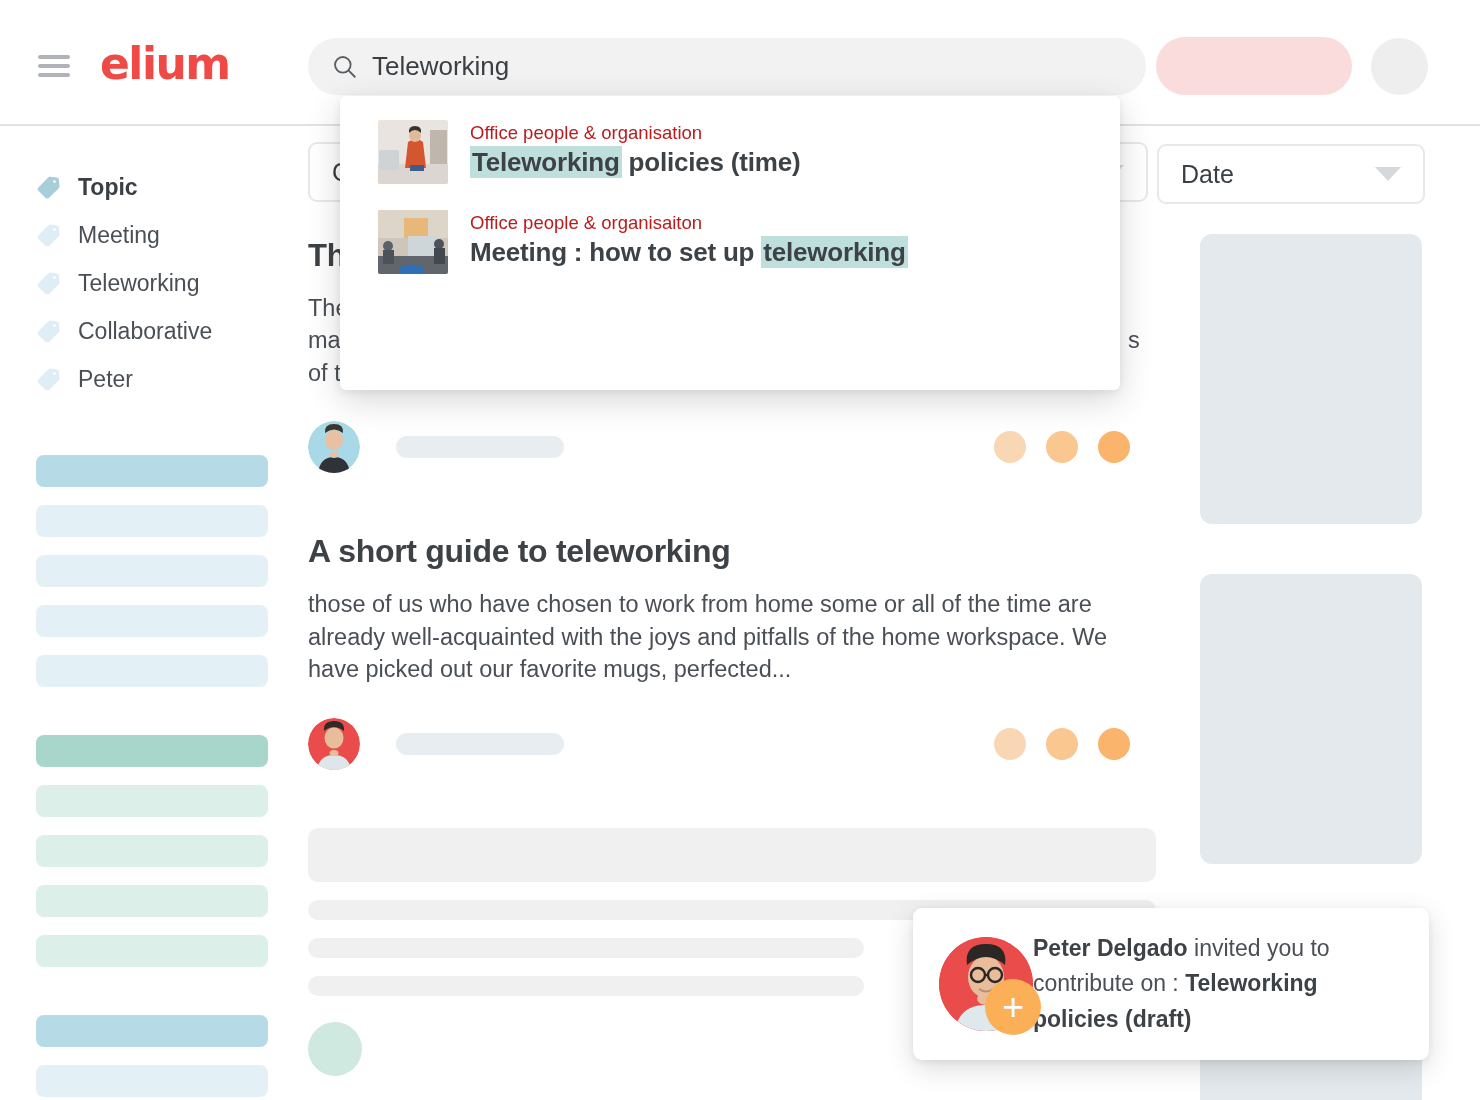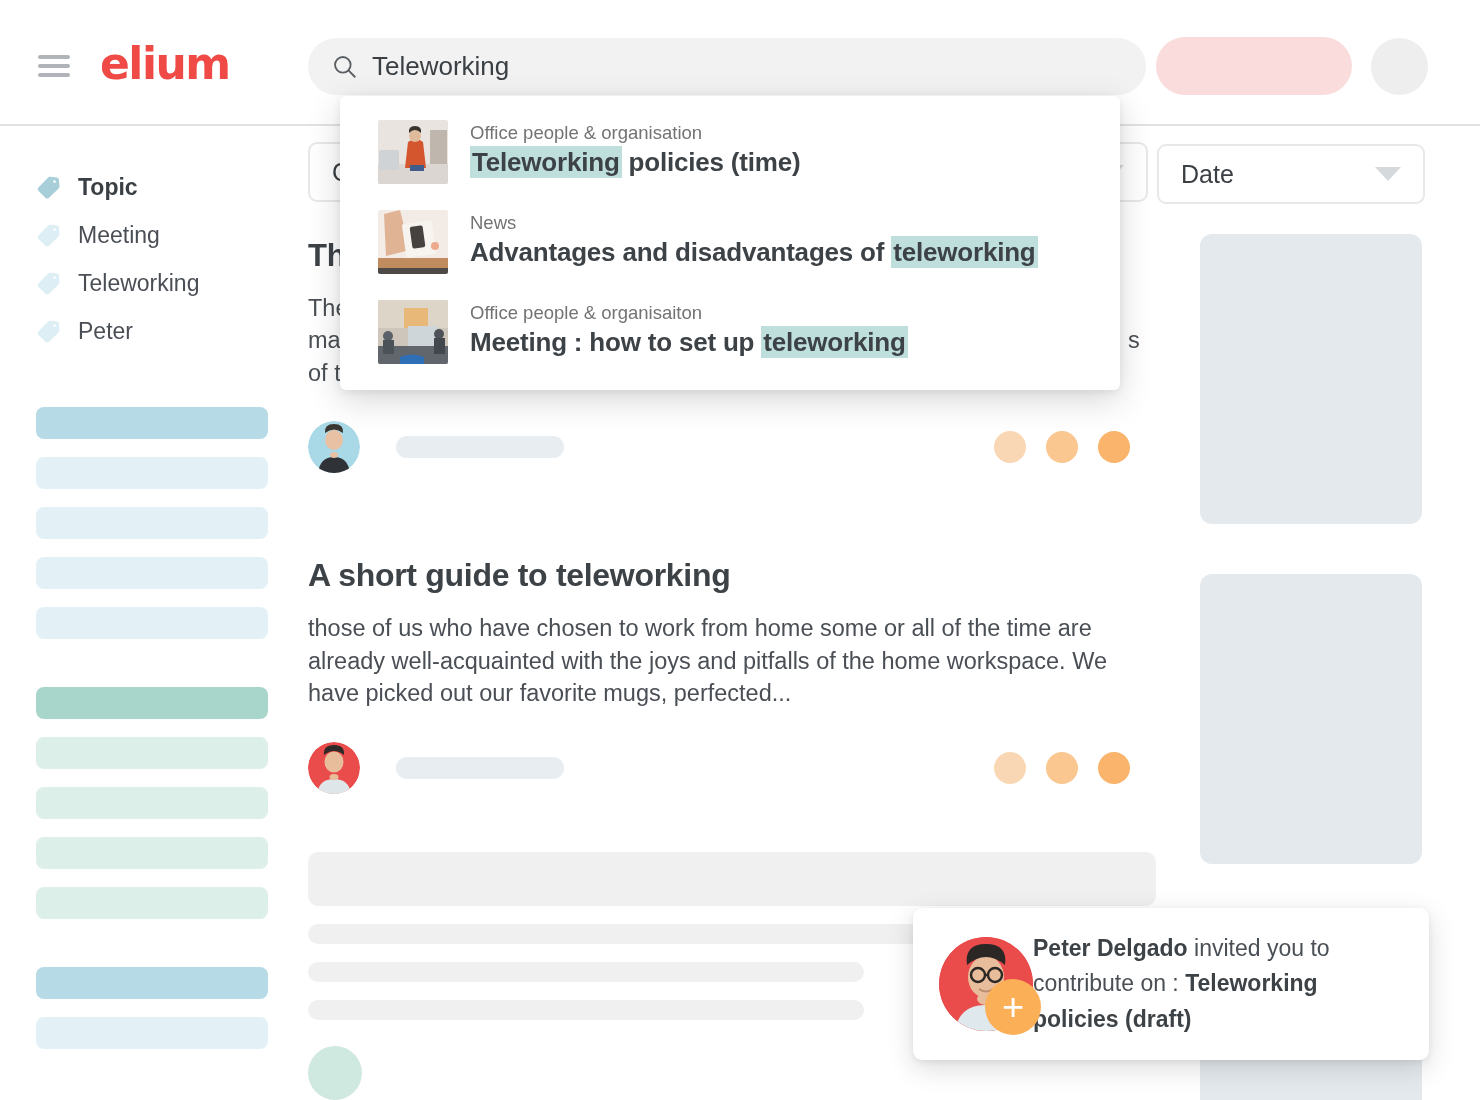--- a/index.html
+++ b/index.html
@@ -125,21 +125,21 @@
     width: 780px; height: 294px;
     background: #fff;
     border-radius: 6px;
     box-shadow: 0 10px 34px rgba(0,0,0,0.16), 0 2px 8px rgba(0,0,0,0.07);
     z-index: 60;
     padding-top: 24px;
   }
   .dd-item { display: flex; align-items: flex-start; padding: 0 0 0 38px; margin-bottom: 26px; cursor: pointer; }
   .dd-thumb { width: 70px; height: 64px; flex: none; overflow: hidden; border-radius: 2px; }
   .dd-text { margin-left: 22px; padding-top: 2px; }
-  .dd-cat { font-size: 18.5px; color: #737373; margin-bottom: 3px; }
+  .dd-cat { font-size: 18.5px; color: #b91c1c; margin-bottom: 3px; }
   .dd-title { font-size: 26px; font-weight: bold; color: #3d4247; letter-spacing: -0.2px; }
   .hl { background: #bfdfdd; padding: 1px 2px; }
 
   
   .toast {
     position: absolute; left: 913px; top: 908px;
     width: 516px; height: 152px;
     background: #fff; border-radius: 9px;
     box-shadow: 0 8px 28px rgba(0,0,0,0.14), 0 2px 6px rgba(0,0,0,0.07);
     z-index: 70;
@@ -201,20 +201,27 @@
           <circle cx="17.1" cy="6.9" r="1.2" fill="#ffffff"></circle>
         </svg>
         <span class="tag-label">Meeting</span>
       </div>
       <div class="tag-item">
         <svg class="tag-icon" viewBox="0 0 24 24">
           <path d="M2.2 12.5 L11 3.4 c0.6 -0.6 1.4 -0.9 2.2 -0.8 l6.1 0.6 c1 0.1 1.7 0.9 1.8 1.8 l0.6 6.1 c0.1 0.8 -0.2 1.6 -0.8 2.2 l-9.1 8.8 c-0.8 0.8 -2.1 0.8 -2.9 0 L2.2 15.4 c-0.8 -0.8 -0.8 -2.1 0 -2.9 z" fill="#ddeef4"></path>
           <circle cx="17.1" cy="6.9" r="1.2" fill="#ffffff"></circle>
         </svg>
         <span class="tag-label">Teleworking</span>
+      </div>
+      <div class="tag-item">
+        <svg class="tag-icon" viewBox="0 0 24 24">
+          <path d="M2.2 12.5 L11 3.4 c0.6 -0.6 1.4 -0.9 2.2 -0.8 l6.1 0.6 c1 0.1 1.7 0.9 1.8 1.8 l0.6 6.1 c0.1 0.8 -0.2 1.6 -0.8 2.2 l-9.1 8.8 c-0.8 0.8 -2.1 0.8 -2.9 0 L2.2 15.4 c-0.8 -0.8 -0.8 -2.1 0 -2.9 z" fill="#ddeef4"></path>
+          <circle cx="17.1" cy="6.9" r="1.2" fill="#ffffff"></circle>
+        </svg>
+        <span class="tag-label">Collaborative</span>
       </div>
       <div class="tag-item">
         <svg class="tag-icon" viewBox="0 0 24 24">
           <path d="M2.2 12.5 L11 3.4 c0.6 -0.6 1.4 -0.9 2.2 -0.8 l6.1 0.6 c1 0.1 1.7 0.9 1.8 1.8 l0.6 6.1 c0.1 0.8 -0.2 1.6 -0.8 2.2 l-9.1 8.8 c-0.8 0.8 -2.1 0.8 -2.9 0 L2.2 15.4 c-0.8 -0.8 -0.8 -2.1 0 -2.9 z" fill="#ddeef4"></path>
           <circle cx="17.1" cy="6.9" r="1.2" fill="#ffffff"></circle>
         </svg>
         <span class="tag-label">Peter</span>
       </div>
     </div>
 
@@ -271,21 +278,21 @@
         </div>
         <div class="foot-pill"></div>
         <div class="reactions">
           <div class="react-dot" style="background:#fad7b4"></div>
           <div class="react-dot" style="background:#fac791"></div>
           <div class="react-dot" style="background:#fab46b"></div>
         </div>
       </div>
     </div>
 
-    <div class="card" style="margin-top:84px">
+    <div class="card" style="margin-top:60px">
       <div class="card-title" style="font-size:32px">A short guide to teleworking</div>
       <div class="card-body" style="width:800px">those of us who have chosen to work from home some or all of the time are already well-acquainted with the joys and pitfalls of the home workspace. We have picked out our favorite mugs, perfected...</div>
       <div class="card-foot">
         <div class="foot-avatar">
           <svg viewBox="0 0 52 52">
             <circle cx="26" cy="26" r="26" fill="#ea4b4b"></circle>
             <ellipse cx="26" cy="20" rx="9.5" ry="10.5" fill="#e8bd9c"></ellipse>
             <path d="M16 13 q10 -8 20 0 q1 -10 -10 -10 q-11 0 -10 10z" fill="#2e2a27"></path>
             <path d="M9 52 q2 -15 17 -15 q15 0 17 15z" fill="#dfe6ea"></path>
             <ellipse cx="26" cy="35" rx="4.5" ry="3" fill="#e8bd9c"></ellipse>
@@ -335,37 +342,20 @@
           <rect x="32" y="45" width="14" height="6" fill="#3f5d8a"></rect>
           <rect x="52" y="10" width="17" height="34" fill="#bfb6ae"></rect>
         </svg>
       </div>
       <div class="dd-text">
         <div class="dd-cat">Office people &amp; organisation</div>
         <div class="dd-title"><span class="hl">Teleworking</span><span> policies (time)</span></div>
       </div>
     </div>
 
-    <div class="dd-item">
-      <div class="dd-thumb">
-        <svg viewBox="0 0 70 64">
-          <rect width="70" height="64" fill="#f3ece6"></rect>
-          <rect y="48" width="70" height="10" fill="#c08b5e"></rect>
-          <rect y="58" width="70" height="6" fill="#4d4a47"></rect>
-          <path d="M6 4 L22 0 L32 40 L8 46z" fill="#e0b394"></path>
-          <rect x="26" y="12" width="30" height="34" rx="2" fill="#f7f3ef" transform="rotate(-8 41 29)"></rect>
-          <rect x="33" y="16" width="13" height="22" rx="2" fill="#46423f" transform="rotate(-8 39 27)"></rect>
-          <circle cx="57" cy="36" r="4" fill="#eda98b"></circle>
-        </svg>
-      </div>
-      <div class="dd-text">
-        <div class="dd-cat">News</div>
-        <div class="dd-title"><span>Advantages and disadvantages of </span><span class="hl">teleworking</span></div>
-      </div>
-    </div>
 
     <div class="dd-item">
       <div class="dd-thumb">
         <svg viewBox="0 0 70 64">
           <rect width="70" height="64" fill="#cfc6bb"></rect>
           <rect x="0" y="0" width="70" height="28" fill="#ded5c9"></rect>
           <rect x="26" y="8" width="24" height="20" fill="#e8b878"></rect>
           <rect x="30" y="26" width="30" height="20" fill="#cfd6da"></rect>
           <rect x="0" y="46" width="70" height="18" fill="#60666b"></rect>
           <circle cx="10" cy="36" r="5" fill="#5a6168"></circle>

